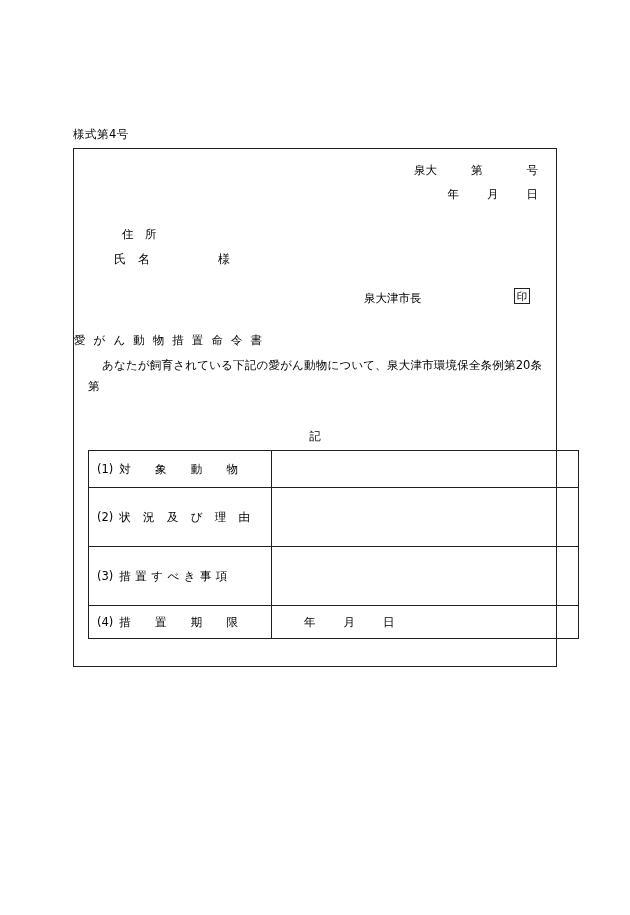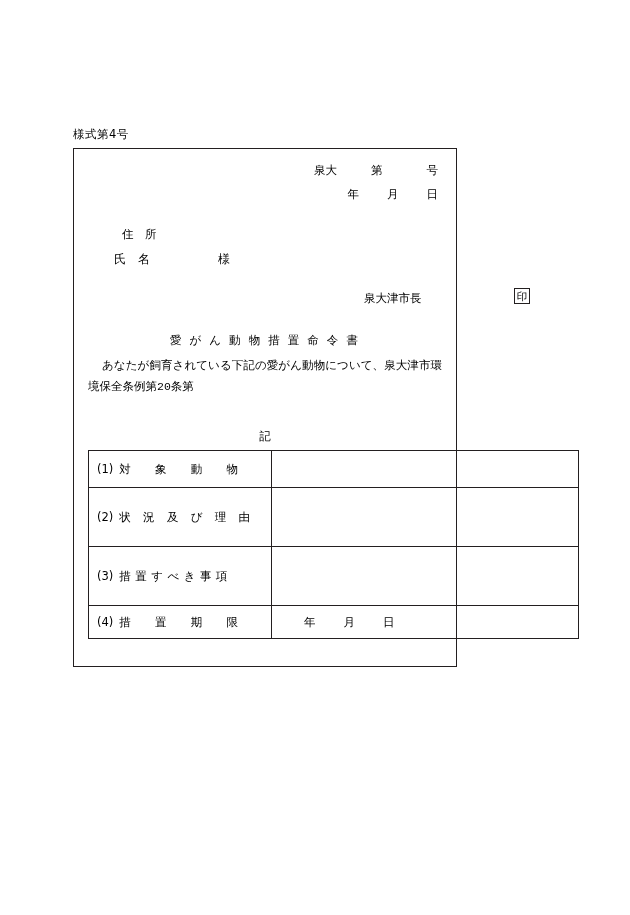--- a/index.html
+++ b/index.html
@@ -27,21 +27,21 @@
     left: 73px;
     top: 84px;
     font-size: 11.5px;
     letter-spacing: 0.5px;
     white-space: nowrap;
   }
   .doc-box {
     position: absolute;
     left: 73px;
     top: 105px;
-    width: 384px;
+    width: 484px;
     height: 519px;
     border: 1px solid #231f20;
     box-sizing: border-box;
   }
   .inner {
     position: relative;
     width: 100%;
     height: 100%;
   }
   .doc-number {
@@ -93,33 +93,31 @@
     font-size: 10.5px;
     line-height: 15px;
     text-align: center;
     box-sizing: border-box;
   }
   .doc-title {
     position: absolute;
     left: 0;
     right: 0;
     top: 184px;
-    text-align: center;
     font-size: 11.5px;
     letter-spacing: 2.2px;
   }
   .body-text {
     position: absolute;
     left: 14px;
     right: 14px;
     top: 206px;
     font-size: 11.5px;
     line-height: 21px;
     text-align: justify;
-    font-family: Liberation Mono, monospace;
   }
   .body-text p { margin: 0; }
   .body-text p.indent { text-indent: 14px; }
   .kiji {
     position: absolute;
     left: 0;
     right: 0;
     top: 280px;
     text-align: center;
     font-size: 11.5px;

